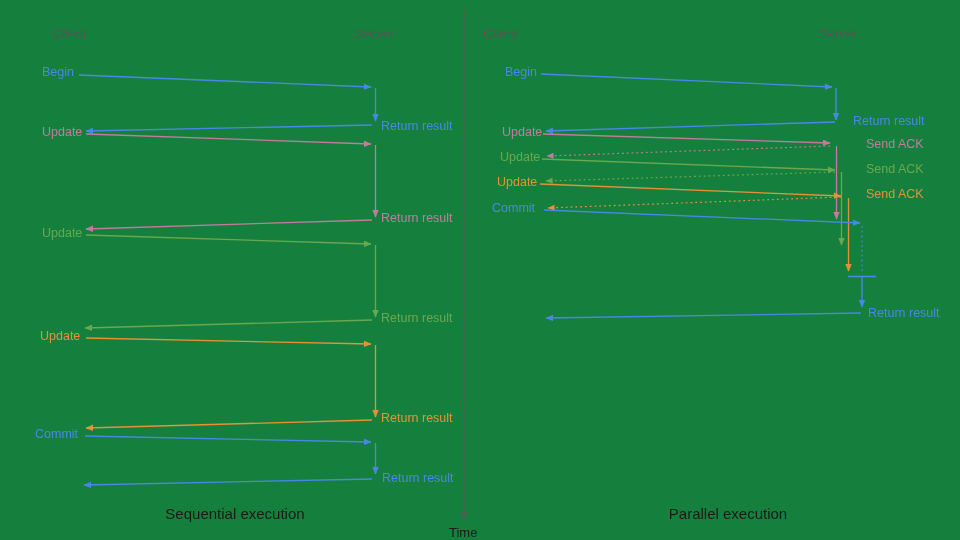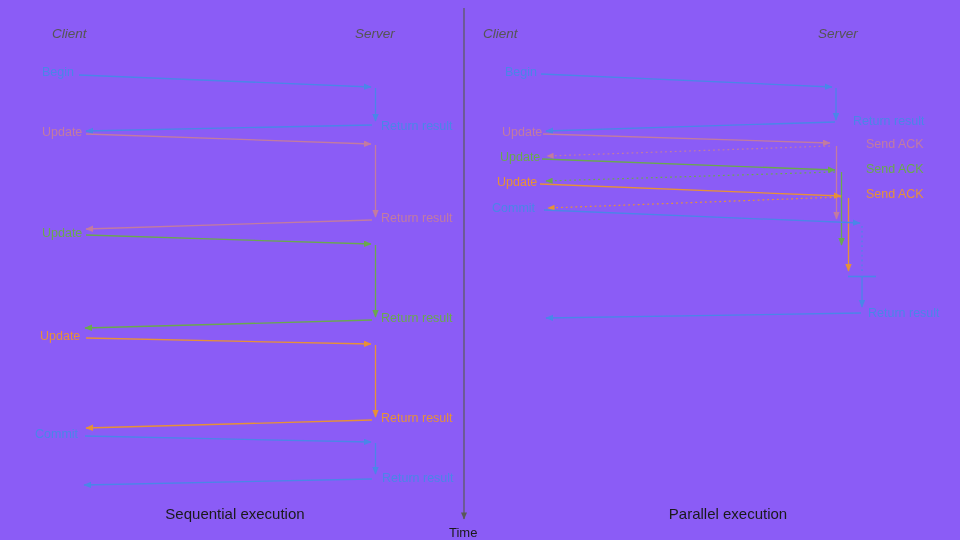--- a/index.html
+++ b/index.html
@@ -1,19 +1,19 @@
 <!DOCTYPE html>
 <html><head>
 <meta charset="utf-8">
 <style>
   html, body { margin: 0; padding: 0; background: #ffffff; }
   .stage {
     position: relative;
     width: 960px; height: 540px;
-    background: #8b5cf6;
+    background: #15803d;
     font-family: "Liberation Sans", sans-serif;
     overflow: hidden;
   }
   svg { display: block; }
   text { font-family: "Liberation Sans", sans-serif; }
   .actor   { font-size: 13.5px; font-style: italic; }
   .lbl     { font-size: 12.5px; }
   .caption { font-size: 15px; }
   .time    { font-size: 13px; }
   .msgline  { fill: none; stroke-width: 1.3; }

